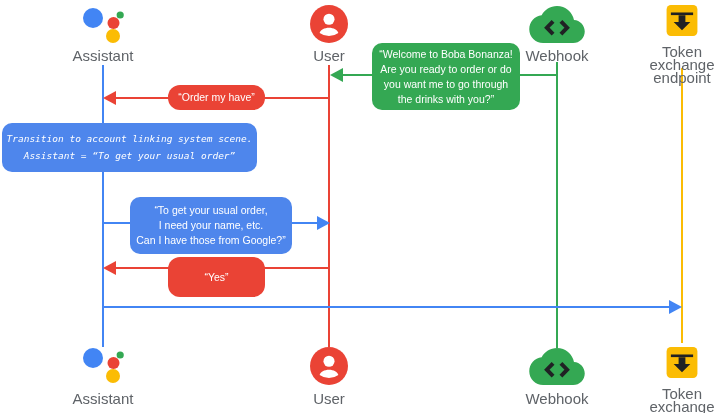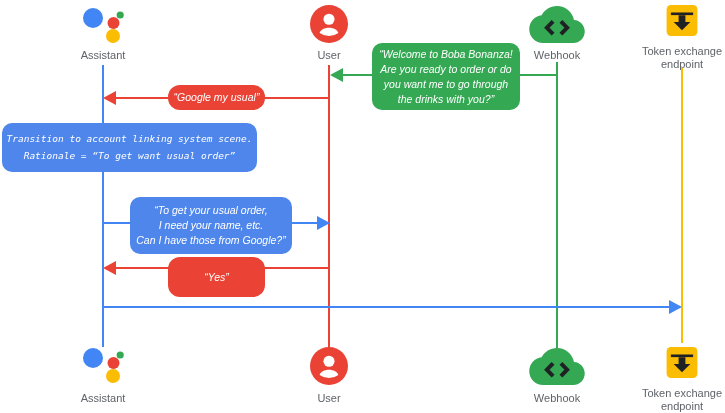--- a/index.html
+++ b/index.html
@@ -9,28 +9,27 @@
   }
   .lifeline { position:absolute; width:2px; z-index:1; }
   .hline    { position:absolute; height:2px; z-index:2; }
   .ah       { position:absolute; width:0; height:0; z-index:2;
               border-top:7px solid transparent; border-bottom:7px solid transparent; }
   .ah-left  { border-right:13px solid #000; }
   .ah-right { border-left:13px solid #000; }
   .icon     { position:absolute; z-index:2; }
   .actor-label {
     position:absolute; width:90px; text-align:center; color:#5F6368;
-    font-size:11px; line-height:13px; white-space:pre-line; z-index:2;
+    font-size:15px; line-height:13px; white-space:pre-line; z-index:2;
   }
   .bubble {
     position:absolute; z-index:3; color:#ffffff; border-radius:12px;
     font-size:10.5px; line-height:15px; text-align:center; white-space:pre-line;
     display:flex; align-items:center; justify-content:center; padding:0 4px;
     box-sizing:border-box;
-    font-style:italic;
   }
   .note {
     position:absolute; z-index:3; color:#ffffff; border-radius:10px;
     font-family:"DejaVu Sans Mono", monospace; font-style:italic;
     font-size:9.5px; line-height:16.5px; text-align:center; white-space:pre-line;
     display:flex; align-items:center; justify-content:center; padding:0 4px;
     box-sizing:border-box;
   }
   .blue-bg  { background:#4E86EC; }
   .red-bg   { background:#EA4335; }
@@ -48,24 +47,24 @@
 
   <div class="hline" style="left:333px; top:74px; width:223px; background:#34A853;"></div>
   <div class="ah ah-left" style="left:330px; top:68px; border-right-color:#34A853;"></div>
   <div class="bubble green-bg" style="left:372px; top:43px; width:148px; height:67px; border-radius:10px;">“Welcome to Boba Bonanza!
 Are you ready to order or do
 you want me to go through
 the drinks with you?”</div>
 
   <div class="hline" style="left:106px; top:97px; width:222px; background:#EA4335;"></div>
   <div class="ah ah-left" style="left:103px; top:91px; border-right-color:#EA4335;"></div>
-  <div class="bubble red-bg" style="left:168px; top:85px; width:97px; height:25px;">“Google my usual”</div>
+  <div class="bubble red-bg" style="left:168px; top:85px; width:97px; height:25px;">“Order my have”</div>
 
   <div class="note blue-bg" style="left:2px; top:123px; width:255px; height:49px;">Transition to account linking system scene.
-Rationale = “To get want usual order”</div>
+Assistant = “To get your usual order”</div>
 
   <div class="hline" style="left:104px; top:222px; width:214px; background:#4285F4;"></div>
   <div class="ah ah-right" style="left:317px; top:216px; border-left-color:#4285F4;"></div>
   <div class="bubble blue-bg" style="left:130px; top:197px; width:162px; height:57px; border-radius:10px;">“To get your usual order,
 I need your name, etc.
 Can I have those from Google?”</div>
 
   <div class="hline" style="left:106px; top:267px; width:222px; background:#EA4335;"></div>
   <div class="ah ah-left" style="left:103px; top:261px; border-right-color:#EA4335;"></div>
   <div class="bubble red-bg" style="left:168px; top:257px; width:97px; height:40px;">“Yes”</div>

